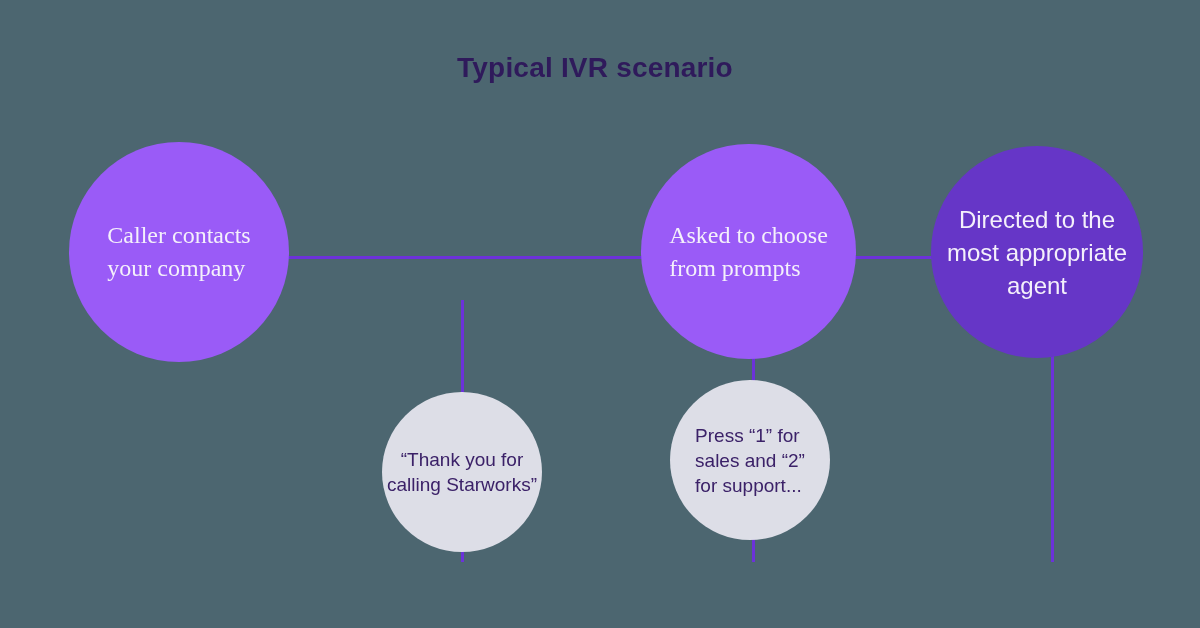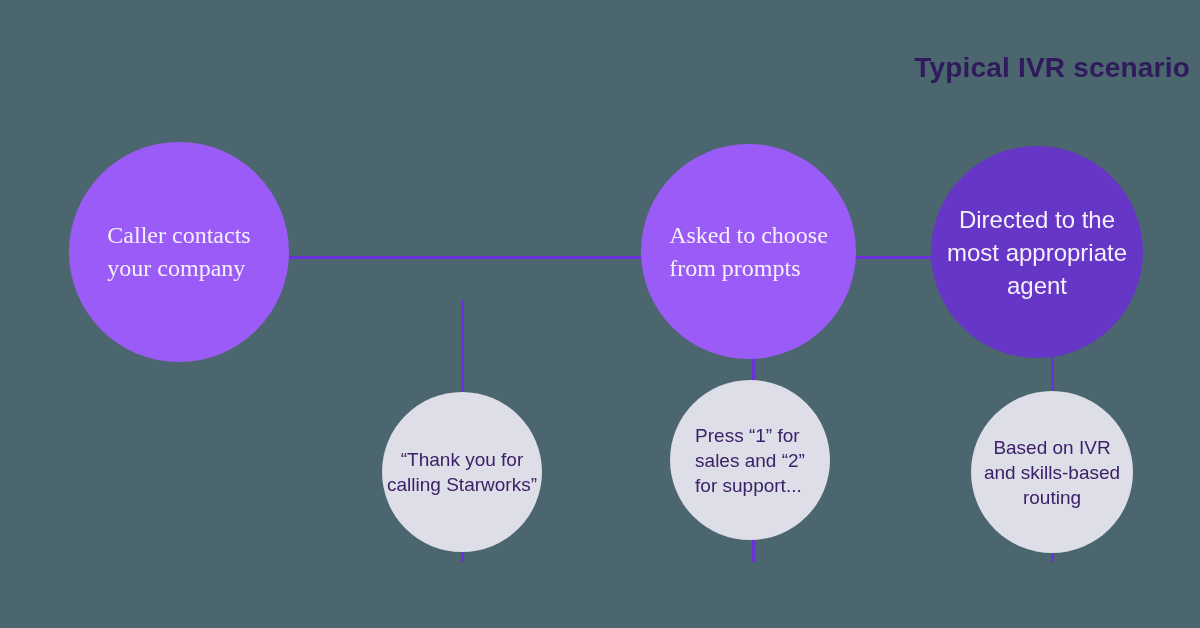--- a/index.html
+++ b/index.html
@@ -20,21 +20,21 @@
     overflow:hidden;
   }
   .canvas{
     position:relative;
     width:1200px;height:628px;
     background:var(--background);
   }
   .diagram-title{
     position:absolute;
     left:0;right:10px;top:52px;
-    text-align:right;
+    text-align:center;
     font-size:28px;
     font-weight:600;
     letter-spacing:.2px;
     color:var(--title-text);
   }
   .connector{
     position:absolute;
     background:var(--connector);
     z-index:1;
   }
@@ -126,19 +126,14 @@
     <div class="note-label center">“Thank you for
 calling Starworks”</div>
   </div>
 
   <div class="circle gray" id="g3">
     <div class="note-label left">Press “1” for
 sales and “2”
 for support...</div>
   </div>
 
-  <div class="circle gray" id="g4">
-    <div class="note-label center">Based on IVR
-and skills-based
-routing</div>
-  </div>
 
 </div>
 
 </body></html>

